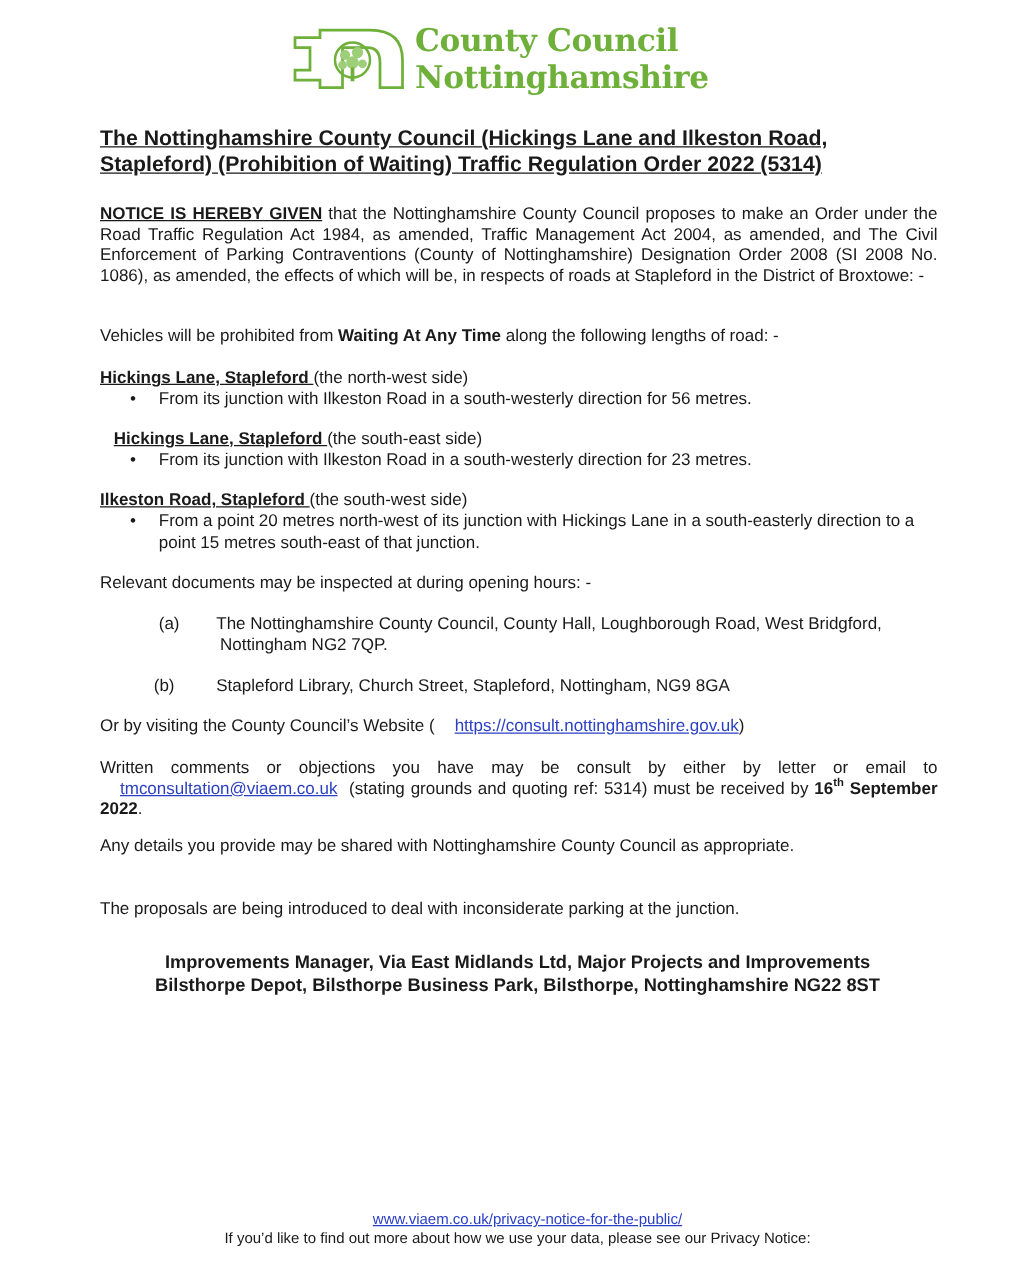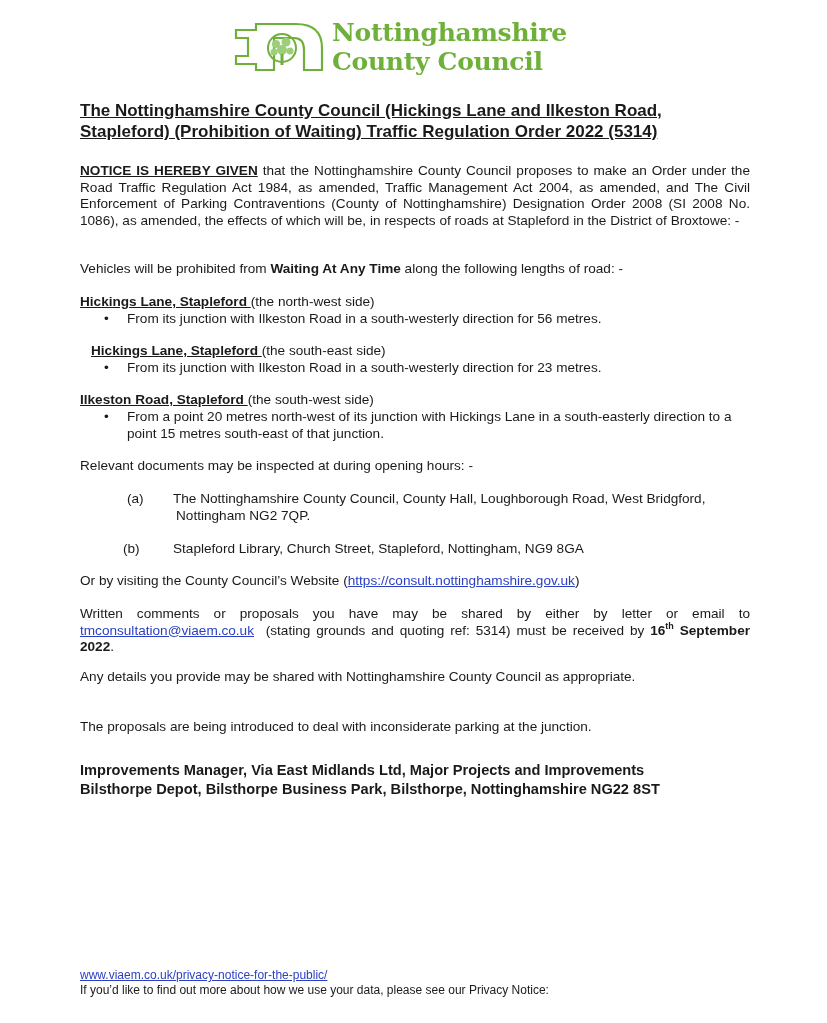--- a/index.html
+++ b/index.html
@@ -9,43 +9,43 @@
   .logo-mark { position: absolute; left: 0; top: 2px; width: 92px; height: 54px; }
   .logo-text { position: absolute; left: 98px; top: 0; color: #6fb03a;
                font-family: "DejaVu Serif", serif; font-weight: bold; font-size: 25px; line-height: 29px; letter-spacing: -0.3px; }
   .title { position: absolute; left: 80px; top: 100px; width: 668px; text-align: left;
            font-weight: bold; font-size: 17px; line-height: 21px; text-decoration: underline; }
   .p { position: absolute; left: 80px; width: 670px; font-size: 13.6px; line-height: 16.5px; text-align: justify; }
   .u { text-decoration: underline; font-weight: bold; }
   .b { font-weight: bold; }
   .bullet { position: absolute; left: 104px; font-size: 13.6px; line-height: 16.5px; }
   .bullet-text { position: absolute; left: 127px; width: 620px; font-size: 13.6px; line-height: 16.5px; }
-  .link { color: #2a3fc4; text-decoration: underline; }
-  .center { position: absolute; left: 80px; width: 668px; text-align: left; }
+  .link { color: #2a3fc4; text-decoration: underline; margin-left: 16px; }
+  .center { position: absolute; left: 80px; width: 668px; text-align: center; }
   .footer-sig { font-weight: bold; font-size: 14.6px; line-height: 19px; }
   .privacy { font-size: 12px; line-height: 15px; }
   sup { font-size: 9px; line-height: 0; margin-top: 38px; }
 </style>
 </head>
 <body>
 
 <div class="logo">
   <svg class="logo-mark" viewBox="0 0 92 54">
     <path d="M2 10 H22 V4 H62 Q88 4 88 28 V50 H70 V30 Q70 18 60 18 H40 V50 H22 V44 H2 V36 H14 V18 H2 Z" fill="none" stroke="#6fb03a" stroke-width="2.2"></path>
     <circle cx="48" cy="28" r="14" fill="none" stroke="#6fb03a" stroke-width="2"></circle>
     <circle cx="42" cy="24" r="4" fill="#9ccf78"></circle>
     <circle cx="52" cy="22" r="4.5" fill="#9ccf78"></circle>
     <circle cx="48" cy="30" r="5" fill="#9ccf78"></circle>
     <circle cx="40" cy="32" r="3.5" fill="#9ccf78"></circle>
     <circle cx="56" cy="31" r="3.5" fill="#9ccf78"></circle>
     <rect x="46.5" y="34" width="3" height="11" fill="#6fb03a"></rect>
   </svg>
   <div class="logo-text">
+    <div>County Council</div>
     <div>Nottinghamshire</div>
-    <div>County Council</div>
   </div>
 </div>
 
 <div class="title">
   <div>The Nottinghamshire County Council (Hickings Lane and Ilkeston Road,</div>
   <div>Stapleford) (Prohibition of Waiting) Traffic Regulation Order 2022 (5314)</div>
 </div>
 
 <div class="p" style="top:163px;">
   <span class="u">NOTICE IS HEREBY GIVEN</span><span> that the Nottinghamshire County Council proposes to make an Order under the Road Traffic Regulation Act 1984, as amended, Traffic Management Act 2004, as amended, and The Civil Enforcement of Parking Contraventions (County of Nottinghamshire) Designation Order 2008 (SI 2008 No. 1086), as amended, the effects of which will be, in respects of roads at Stapleford in the District of Broxtowe: -</span>
@@ -82,21 +82,21 @@
 </div>
 
 <div class="p" style="top:541px; left:123px; width:40px; text-align:left;">(b)</div>
 <div class="p" style="top:541px; left:173px; width:577px; text-align:left;">Stapleford Library, Church Street, Stapleford, Nottingham, NG9 8GA</div>
 
 <div class="p" style="top:573px;">
   <span>Or by visiting the County Council’s Website (</span><span class="link">https://consult.nottinghamshire.gov.uk</span><span>)</span>
 </div>
 
 <div class="p" style="top:606px;">
-  <span>Written comments or proposals you have may be shared by either by letter or email to </span><span class="link">tmconsultation@viaem.co.uk</span><span style="white-space:pre;">  (stating grounds and quoting ref: 5314) must be received by </span><span class="b"><span>16</span><sup>th</sup><span> September 2022</span></span><span>.</span>
+  <span>Written comments or objections you have may be consult by either by letter or email to </span><span class="link">tmconsultation@viaem.co.uk</span><span style="white-space:pre;">  (stating grounds and quoting ref: 5314) must be received by </span><span class="b"><span>16</span><sup>th</sup><span> September 2022</span></span><span>.</span>
 </div>
 
 <div class="p" style="top:669px;">Any details you provide may be shared with Nottinghamshire County Council as appropriate.</div>
 
 <div class="p" style="top:719px;">The proposals are being introduced to deal with inconsiderate parking at the junction.</div>
 
 <div class="center footer-sig" style="top:761px;">
   <div>Improvements Manager, Via East Midlands Ltd, Major Projects and Improvements</div>
   <div>Bilsthorpe Depot, Bilsthorpe Business Park, Bilsthorpe, Nottinghamshire NG22 8ST</div>
 </div>

